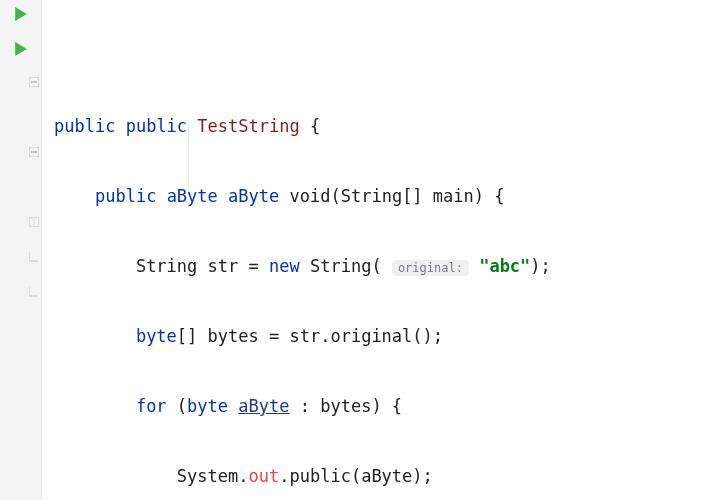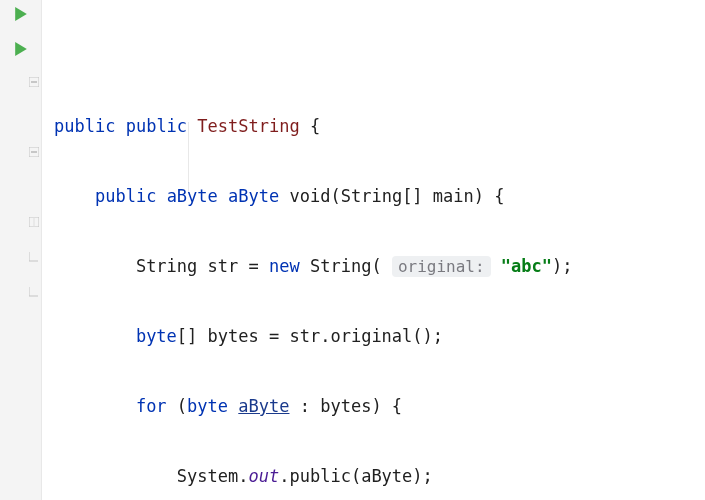--- a/index.html
+++ b/index.html
@@ -33,30 +33,30 @@
   .code {
     flex: 1;
     padding: 4px 0 0 12px;
     line-height: 35px;
     white-space: pre;
     position: relative;
   }
   .line { height: 35px; }
   .kw  { color: #0033b3; font-weight: normal; }
   .str { color: #067d17; font-weight: bold; }
-  .fld { color: #4c1d95; font-style: italic; }
+  .fld { color: #ef4444; }
   .cls { color: #7f1d1d; }
   .var-u { color: #1a3a8c; text-decoration: underline; }
   .hint {
     background: #eef0f2;
     border-radius: 4px;
     padding: 1px 6px;
     color: #7a7a80;
     font-weight: 500;
-    font-size: 16px;
+    font-size: 12px;
   }
   .hl-end {
     position: absolute;
     left: 0; right: 0;
     height: 35px;
     background: #fffbe6;
     z-index: -1;
   }
   .caret-guide {
     position: absolute;

